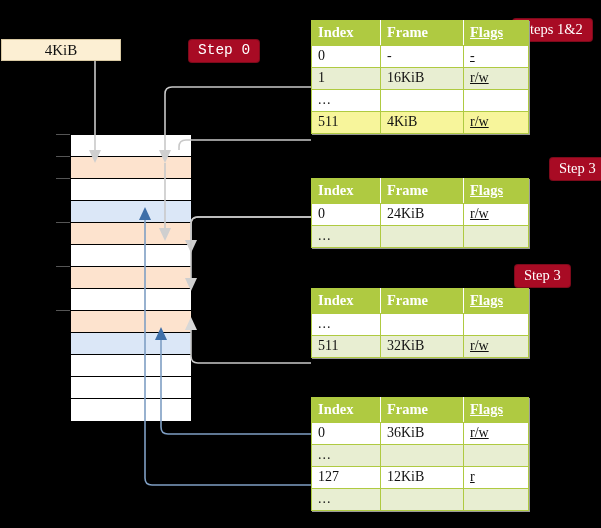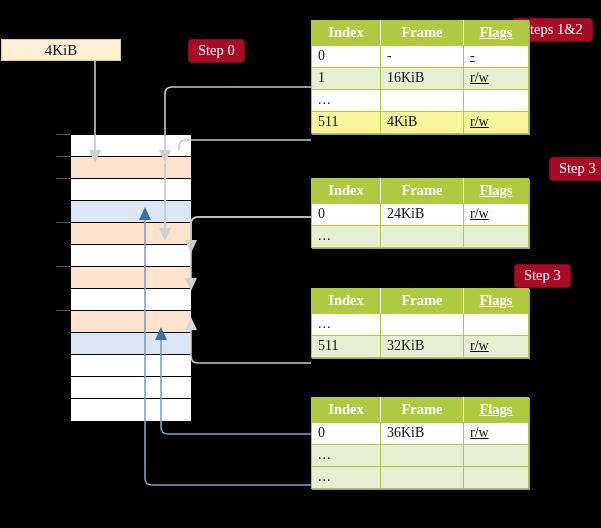--- a/index.html
+++ b/index.html
@@ -53,21 +53,21 @@
     font-family: "Liberation Serif", "DejaVu Serif", serif;
     font-size: 14px;
     table-layout: fixed;
     box-shadow: 1px 1px 0 0 #9a9a9a;
   }
   .ptable th {
     background: #afca41;
     color: #ffffff;
     font-weight: bold;
     font-size: 14.5px;
-    text-align: center;
+    text-align: left;
     padding: 3px 6px 4px 6px;
     border: 1px solid #afca41;
     border-right-color: #ffffff;
   }
   .ptable th:last-child { border-right-color: #afca41; }
   .ptable td {
     padding: 2px 6px 3px 6px;
     border: 1px solid #afca41;
     color: #101010;
     height: 19px;
@@ -130,21 +130,21 @@
 </style>
 </head>
 <body>
 
 <div id="page">
 
   <div class="src-box" style="left:1px; top:39px; width:120px; height:22px;">
     <span>4KiB</span>
   </div>
 
-  <div class="step-badge" style="left:189px; top:40px;">
+  <div class="step-badge" style="left:189px; top:40px;font-family:Liberation Mono, monospace;">
     <span>Step 0</span>
   </div>
   <div class="step-badge" style="left:513px; top:19px;">
     <span>Steps 1&amp;2</span>
   </div>
   <div class="step-badge" style="left:550px; top:158px;">
     <span>Step 3</span>
   </div>
   <div class="step-badge" style="left:515px; top:265px;">
     <span>Step 3</span>
@@ -291,20 +291,25 @@
         <tr class="">
           <td class="col-index">0</td>
           <td class="col-frame">36KiB</td>
           <td class="col-flags">r/w</td>
         </tr>
         <tr class="alt">
           <td class="col-index ell">...</td>
           <td class="col-frame"></td>
           <td class="col-flags"></td>
         </tr>
+        <tr class="">
+          <td class="col-index">127</td>
+          <td class="col-frame">12KiB</td>
+          <td class="col-flags">r</td>
+        </tr>
         <tr class="alt">
           <td class="col-index ell">...</td>
           <td class="col-frame"></td>
           <td class="col-flags"></td>
         </tr>
       </tbody>
     </table>
   </div>
 
 </body></html>

